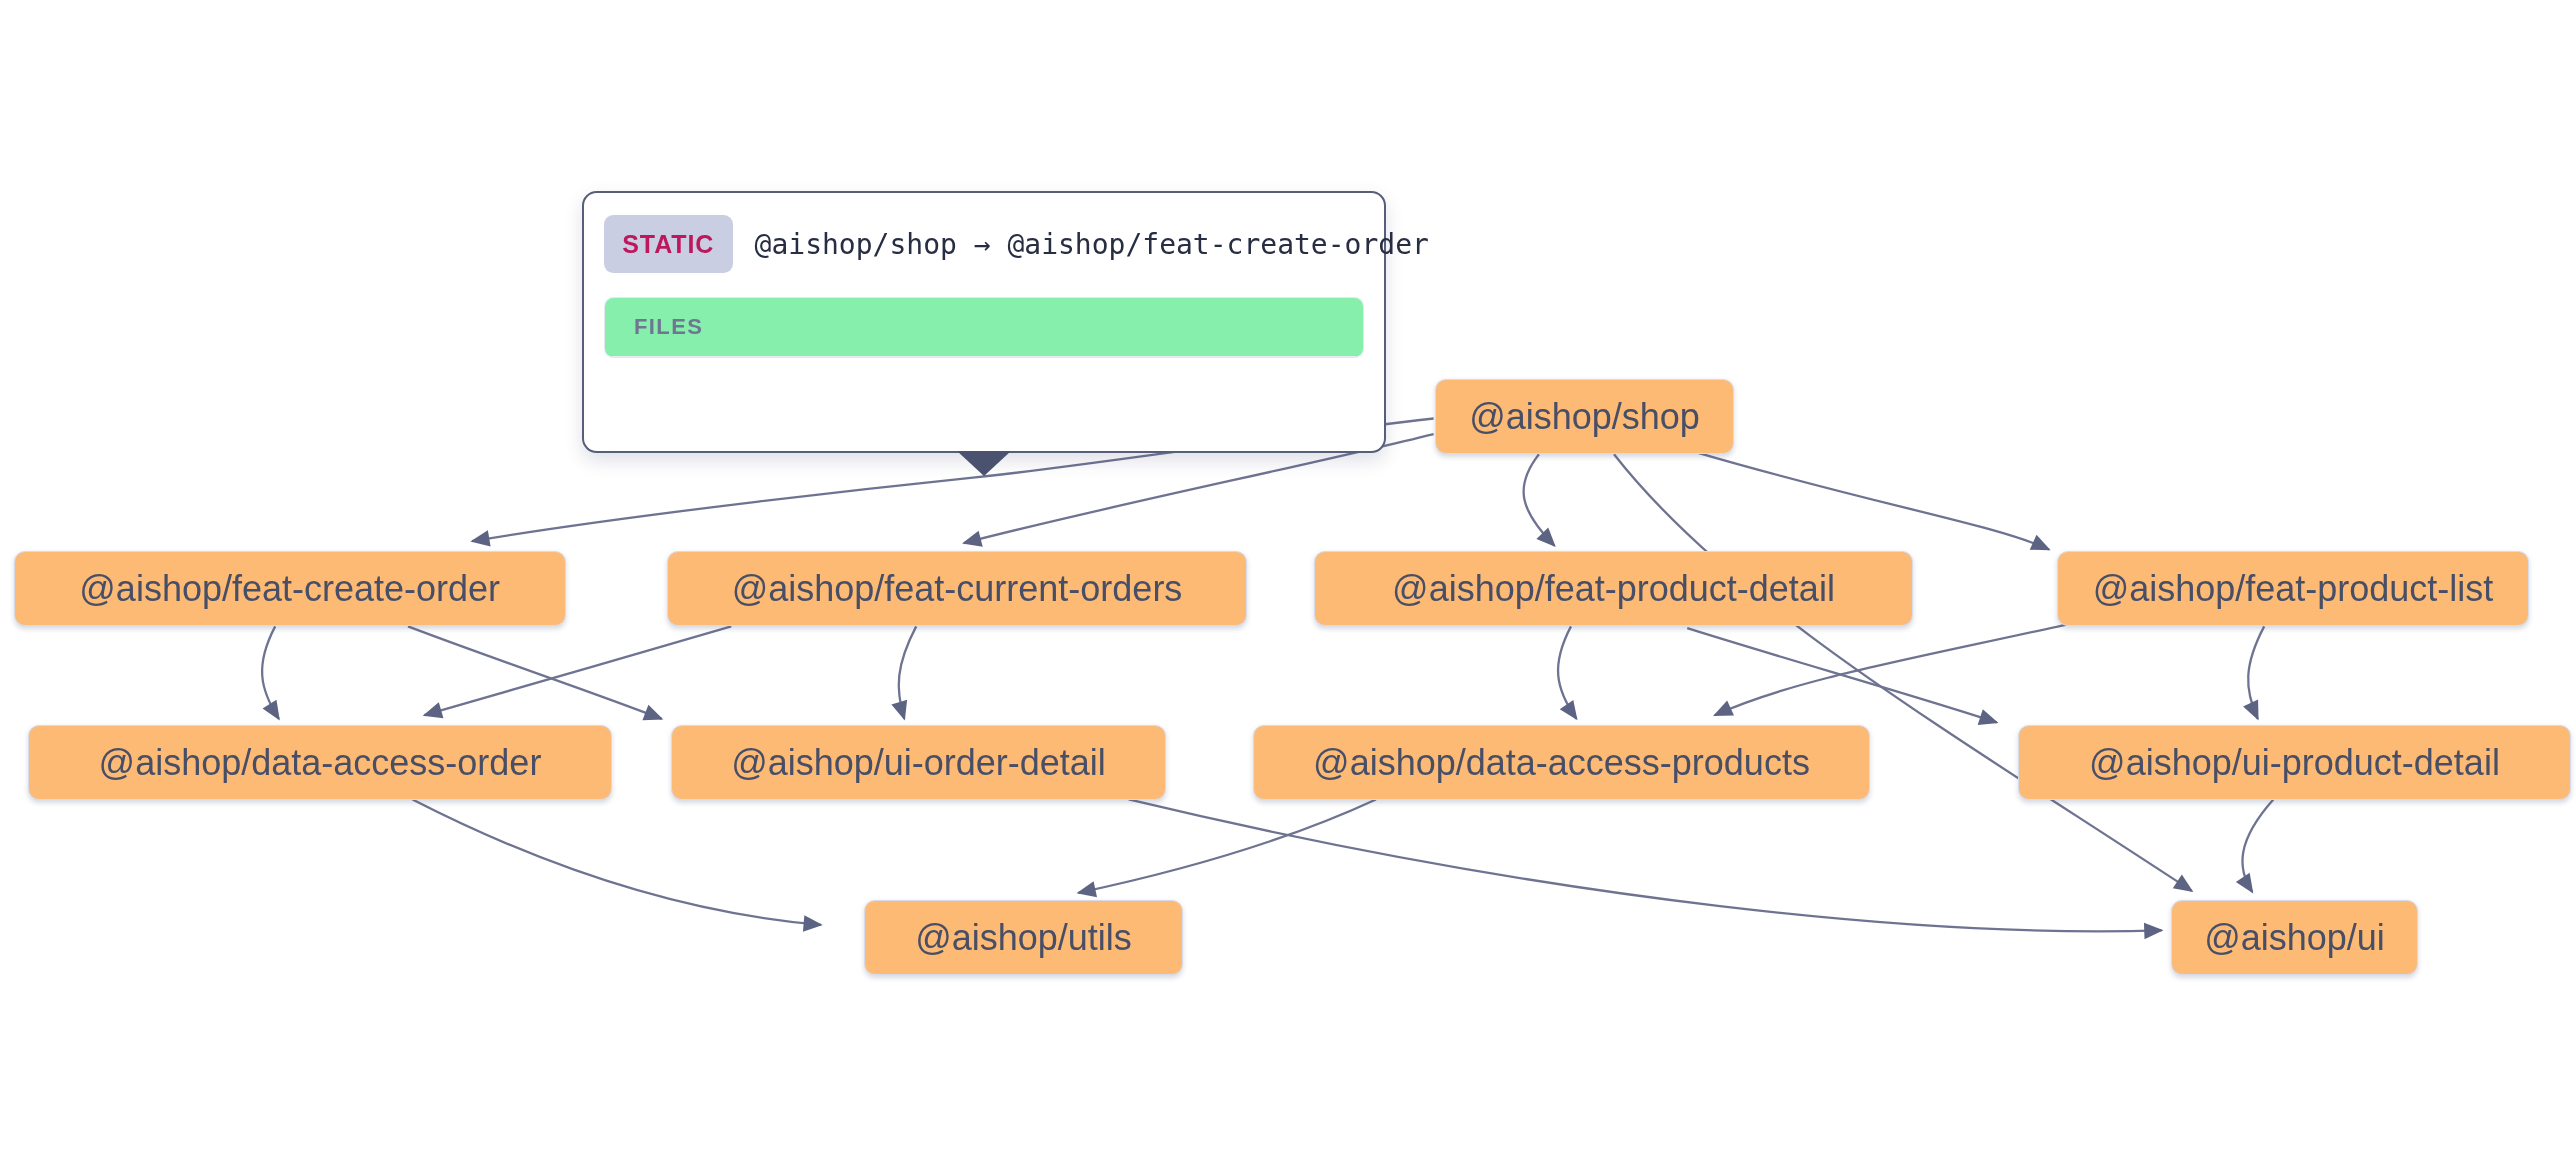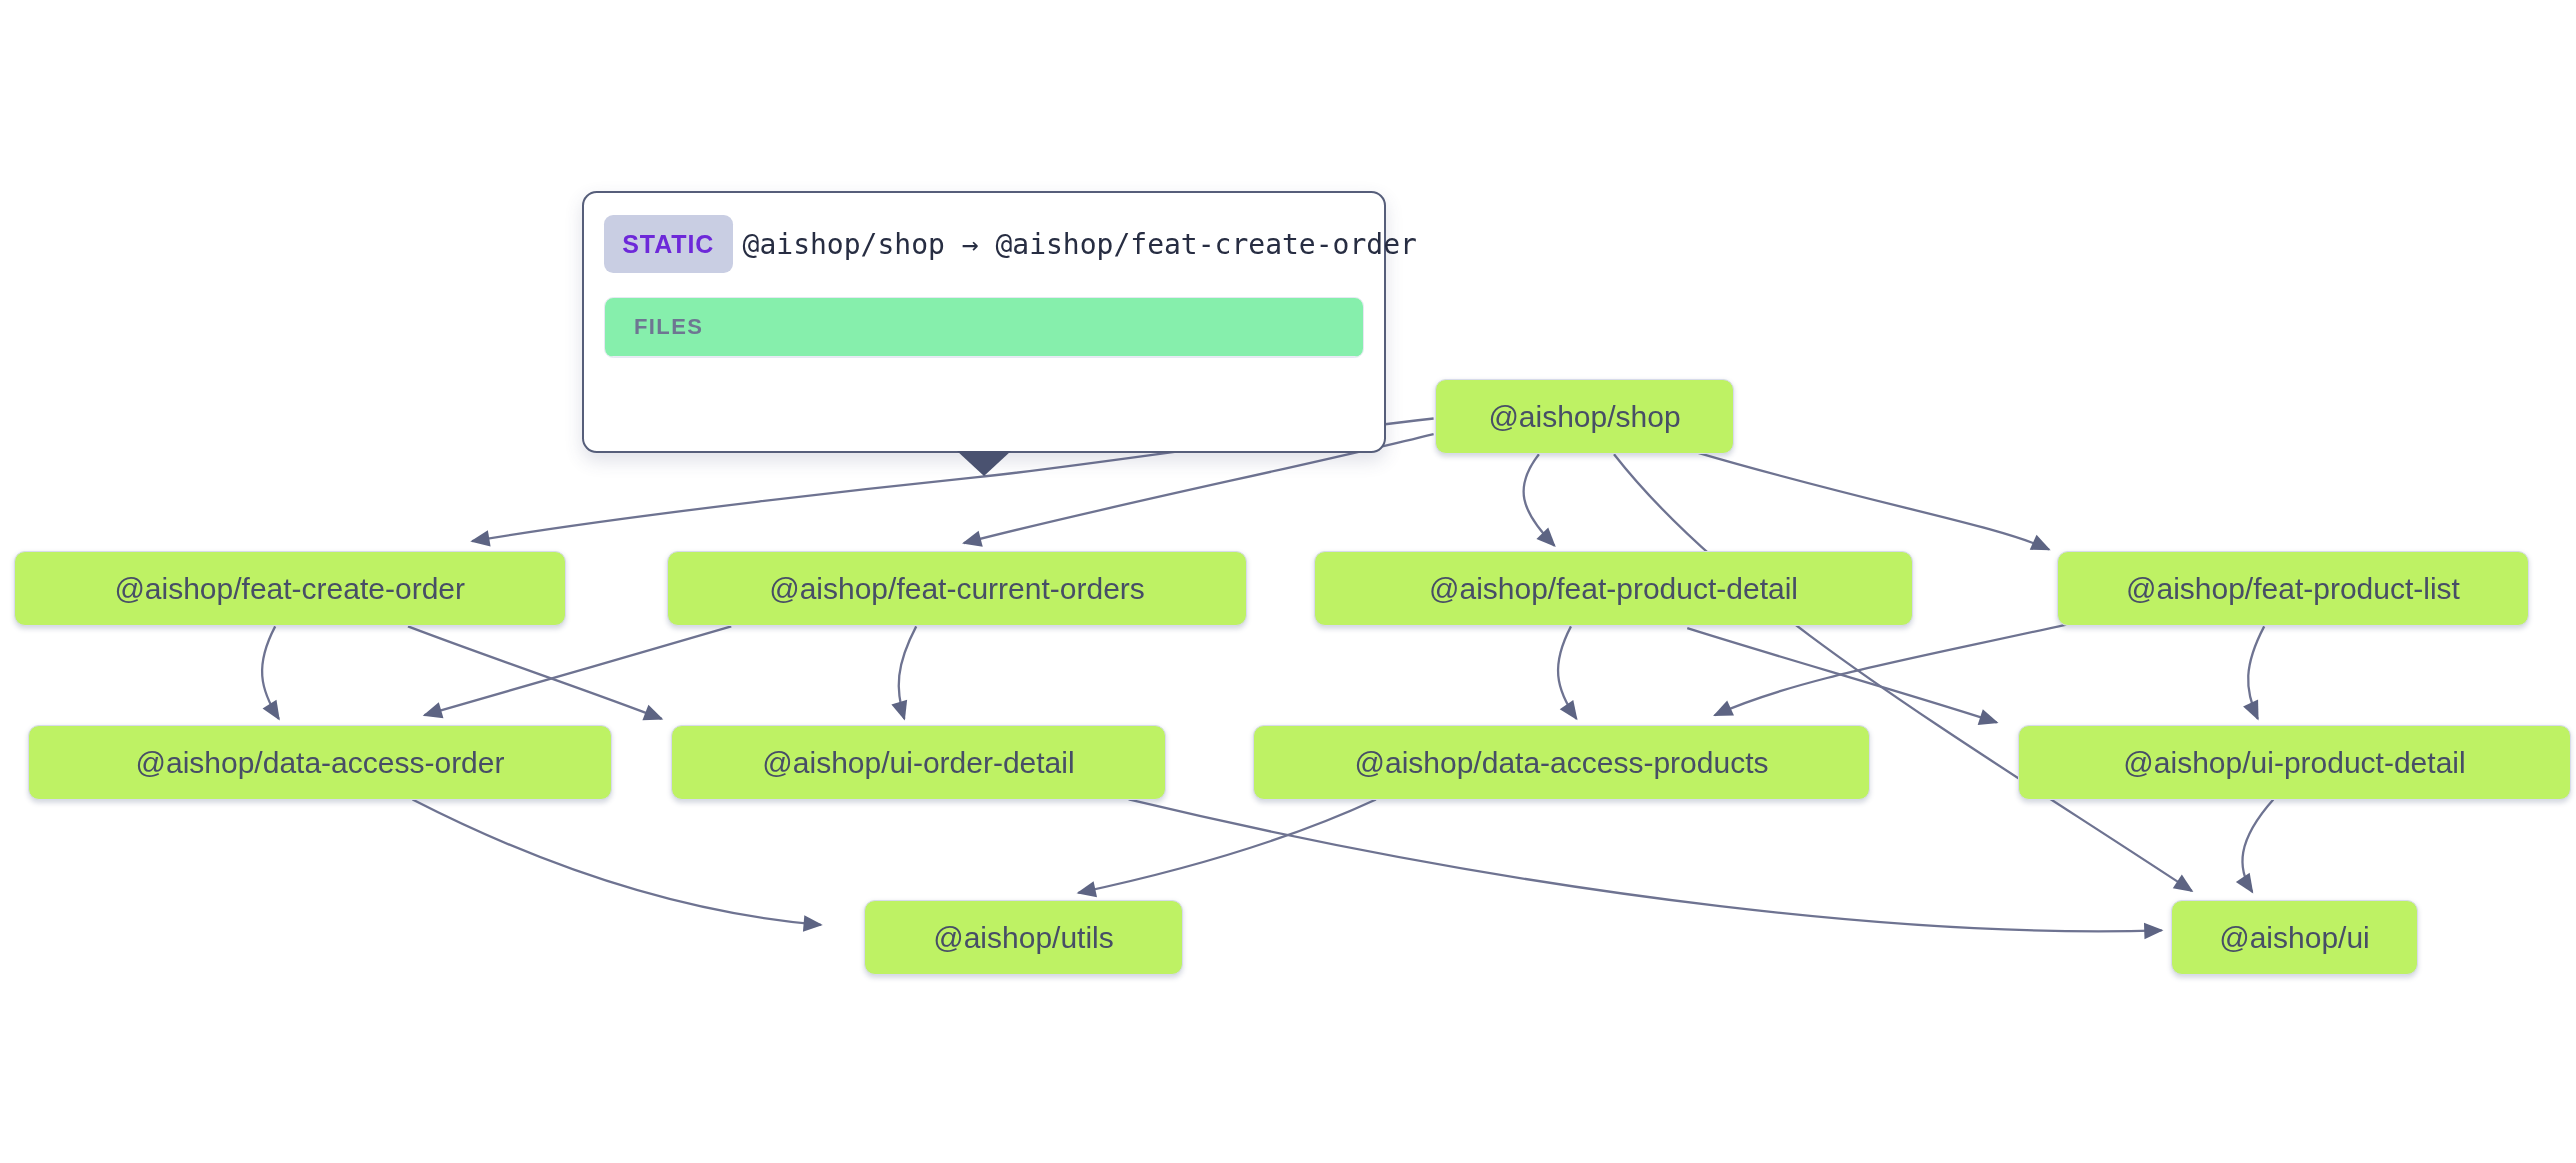--- a/index.html
+++ b/index.html
@@ -8,26 +8,26 @@
     width:2576px;height:1163px;
     background:#ffffff;
     overflow:hidden;
     font-family:"Liberation Sans", sans-serif;
   }
   #edges-svg{position:absolute;left:0;top:0;z-index:1;}
   .graph-node{
     position:absolute;
     height:75px;
     display:flex;align-items:center;justify-content:center;
-    background:#bef264;
+    background:#fdba74;
     border:0.9px solid #d7dbea;
     border-radius:11px;
     box-shadow:0 2.7px 5.5px rgba(70,80,120,0.22);
     color:#474e66;
-    font-size:30px;
+    font-size:36px;
     z-index:2;
     box-sizing:border-box;
     white-space:nowrap;
     cursor:pointer;
   }
   #tooltip{
     position:absolute;
     left:582px;top:191px;width:804px;height:262px;
     background:#ffffff;
     border:2.7px solid #565e7a;
@@ -35,27 +35,27 @@
     box-shadow:0 7.3px 18.3px rgba(60,70,110,0.16);
     z-index:5;
     box-sizing:border-box;
   }
   .tt-header{
     display:flex;align-items:center;
     padding:22px 22px 0 20px;
   }
   .tt-badge{
     background:#c9cee3;
-    color:#6d28d9;
+    color:#be185d;
     font-weight:bold;
     font-size:25px;
     letter-spacing:0.9px;
     padding:14.7px 18.3px;
     border-radius:9.2px;
-    margin-right:10px;
+    margin-right:22px;
   }
   .tt-edge-label{
     font-family:"DejaVu Sans Mono","Liberation Mono",monospace;
     font-size:28px;
     color:#272d42;
     white-space:nowrap;
   }
   .files-panel{
     margin:24px 20px 0 20px;
     border:1.8px solid #e5e8f2;

